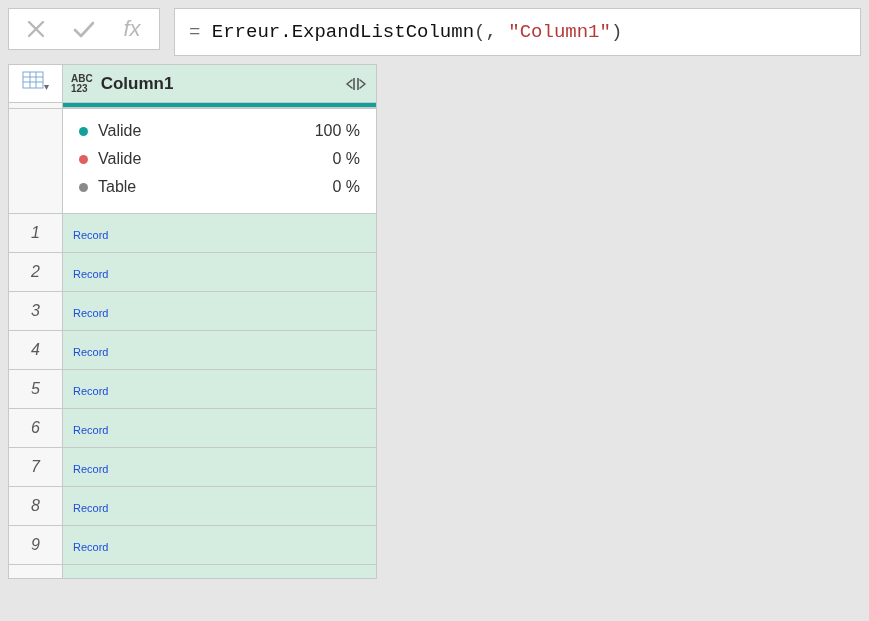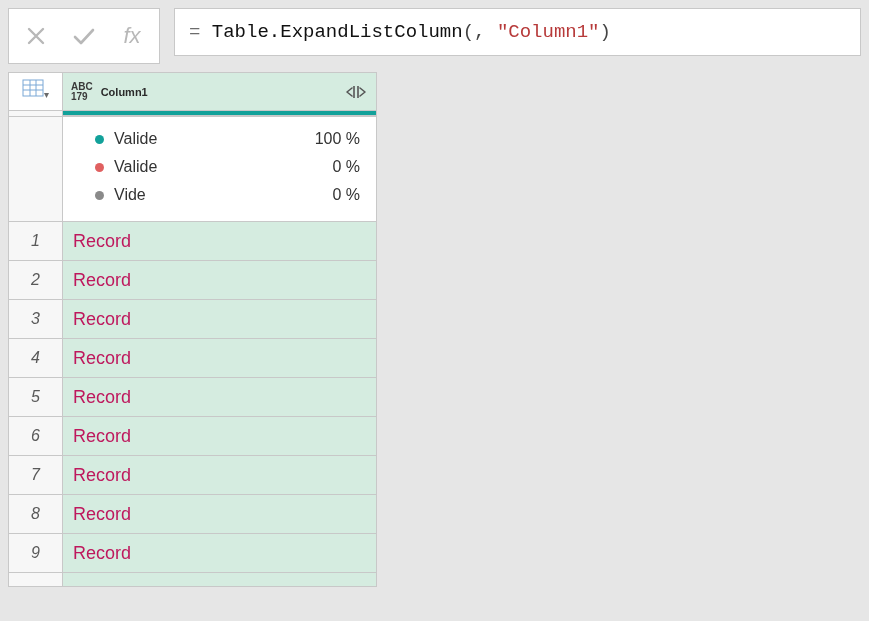--- a/index.html
+++ b/index.html
@@ -15,21 +15,21 @@
       display: flex;
       align-items: stretch;
       padding: 8px 8px 8px 8px;
       gap: 14px;
     }
     .formula-actions {
       display: flex;
       align-items: center;
       background: #fff;
       border: 1px solid #c8c8c8;
-      height: 56px;
+      height: 42px;
       padding: 0 10px;
       gap: 14px;
     }
     .formula-actions .ic {
       width: 34px;
       height: 34px;
       display: flex;
       align-items: center;
       justify-content: center;
       cursor: default;
@@ -96,21 +96,21 @@
       font-size: 10px;
       line-height: 10px;
       font-family: "Segoe UI", sans-serif;
       color: #3a3a3a;
       font-weight: 600;
       display: inline-block;
       text-align: left;
     }
     .col-name {
       font-weight: 600;
-      font-size: 11px;
+      font-size: 17px;
       color: #2a2a2a;
       flex: 1;
     }
     .expand-btn {
       width: 24px;
       height: 22px;
       display: flex;
       align-items: center;
       justify-content: center;
       cursor: pointer;
@@ -123,21 +123,21 @@
     }
     .row-index-quality {
       width: 54px;
       background: #f7f7f7;
       border: 1px solid #c8c8c8;
     }
     .quality-cell {
       width: 314px;
       background: #fff;
       border: 1px solid #c8c8c8;
-      padding: 8px 16px 12px 32px;
+      padding: 8px 16px 12px 16px;
       font-size: 16px;
       color: #333;
     }
     .quality-line {
       display: flex;
       align-items: center;
       justify-content: space-between;
       height: 28px;
     }
     .q-left { display: flex; align-items: center; gap: 10px; }
@@ -161,63 +161,63 @@
     .data-cell {
       width: 314px;
       height: 39px;
       background: #d5ece0;
       border: 1px solid #c8c8c8;
       padding: 0 10px;
       vertical-align: middle;
       cursor: pointer;
     }
     .rec-link {
-      color: #be185d;
-      font-size: 18px;
+      color: #1d4ed8;
+      font-size: 11px;
     }
   </style>
 </head>
 <body>
 
 <div class="formula-bar-row">
   <div class="formula-actions">
     <span class="ic">
       <svg width="20" height="20" viewBox="0 0 20 20">
           <path d="M3 3 L17 17 M17 3 L3 17" stroke="#b8b8b8" stroke-width="2.4" fill="none" stroke-linecap="round"></path>
         </svg>
     </span>
     <span class="ic">
       <svg width="24" height="20" viewBox="0 0 24 20">
           <path d="M3 11 L9 17 L21 4" stroke="#b8b8b8" stroke-width="2.6" fill="none" stroke-linecap="round" stroke-linejoin="round"></path>
         </svg>
     </span>
     <span class="ic fx-label">fx</span>
   </div>
   <div class="formula-input">
-    <span class="tk-op">=</span><span>&nbsp;</span><span class="tk-id">Table.ExpandListColumn</span><span class="tk-paren">(</span><span class="tk-comma">,&nbsp;</span><span class="tk-str">"Column1"</span><span class="tk-paren">)</span>
+    <span class="tk-op">=</span><span>&nbsp;</span><span class="tk-id">Erreur.ExpandListColumn</span><span class="tk-paren">(</span><span class="tk-comma">,&nbsp;</span><span class="tk-str">"Column1"</span><span class="tk-paren">)</span>
   </div>
 </div>
 
 <div class="grid-wrap">
   <table class="datagrid">
     <tbody>
         <tr>
       <td class="corner-cell">
         <svg width="28" height="22" viewBox="0 0 28 22">
           <rect x="1" y="1" width="20" height="16" fill="#fff" stroke="#7aa8d6" stroke-width="1"></rect>
           <line x1="1" y1="6" x2="21" y2="6" stroke="#7aa8d6" stroke-width="1"></line>
           <line x1="1" y1="11" x2="21" y2="11" stroke="#7aa8d6" stroke-width="1"></line>
           <line x1="8" y1="1" x2="8" y2="17" stroke="#7aa8d6" stroke-width="1"></line>
           <line x1="14" y1="1" x2="14" y2="17" stroke="#7aa8d6" stroke-width="1"></line>
           <path d="M22 14 L27 14 L24.5 19 Z" fill="#6a6a6a"></path>
         </svg>
       </td>
       <td class="col-header-cell">
         <div class="col-header-inner">
-          <span class="type-badge"><span>ABC</span><br><span>179</span></span>
+          <span class="type-badge"><span>ABC</span><br><span>123</span></span>
           <span class="col-name">Column1</span>
           <span class="expand-btn">
             <svg width="22" height="16" viewBox="0 0 22 16">
               <path d="M7 4 L2 8 L7 12" stroke="#555" stroke-width="1.6" fill="none" stroke-linejoin="round" stroke-linecap="round"></path>
               <line x1="9" y1="2" x2="9" y2="14" stroke="#555" stroke-width="1.6"></line>
               <line x1="13" y1="2" x2="13" y2="14" stroke="#555" stroke-width="1.6"></line>
               <path d="M15 4 L20 8 L15 12" stroke="#555" stroke-width="1.6" fill="none" stroke-linejoin="round" stroke-linecap="round"></path>
             </svg>
           </span>
         </div>
@@ -242,21 +242,21 @@
         <div class="quality-line">
           <span class="q-left">
                 <span class="dot dot-error"></span>
                 <span>Valide</span>
               </span>
           <span class="q-pct">0 %</span>
         </div>
         <div class="quality-line">
           <span class="q-left">
                 <span class="dot dot-empty"></span>
-                <span>Vide</span>
+                <span>Table</span>
               </span>
           <span class="q-pct">0 %</span>
         </div>
       </td>
     </tr>
     <tr>
       <td class="row-index">1</td>
       <td class="data-cell"><span class="rec-link">Record</span></td>
     </tr>
     <tr>

